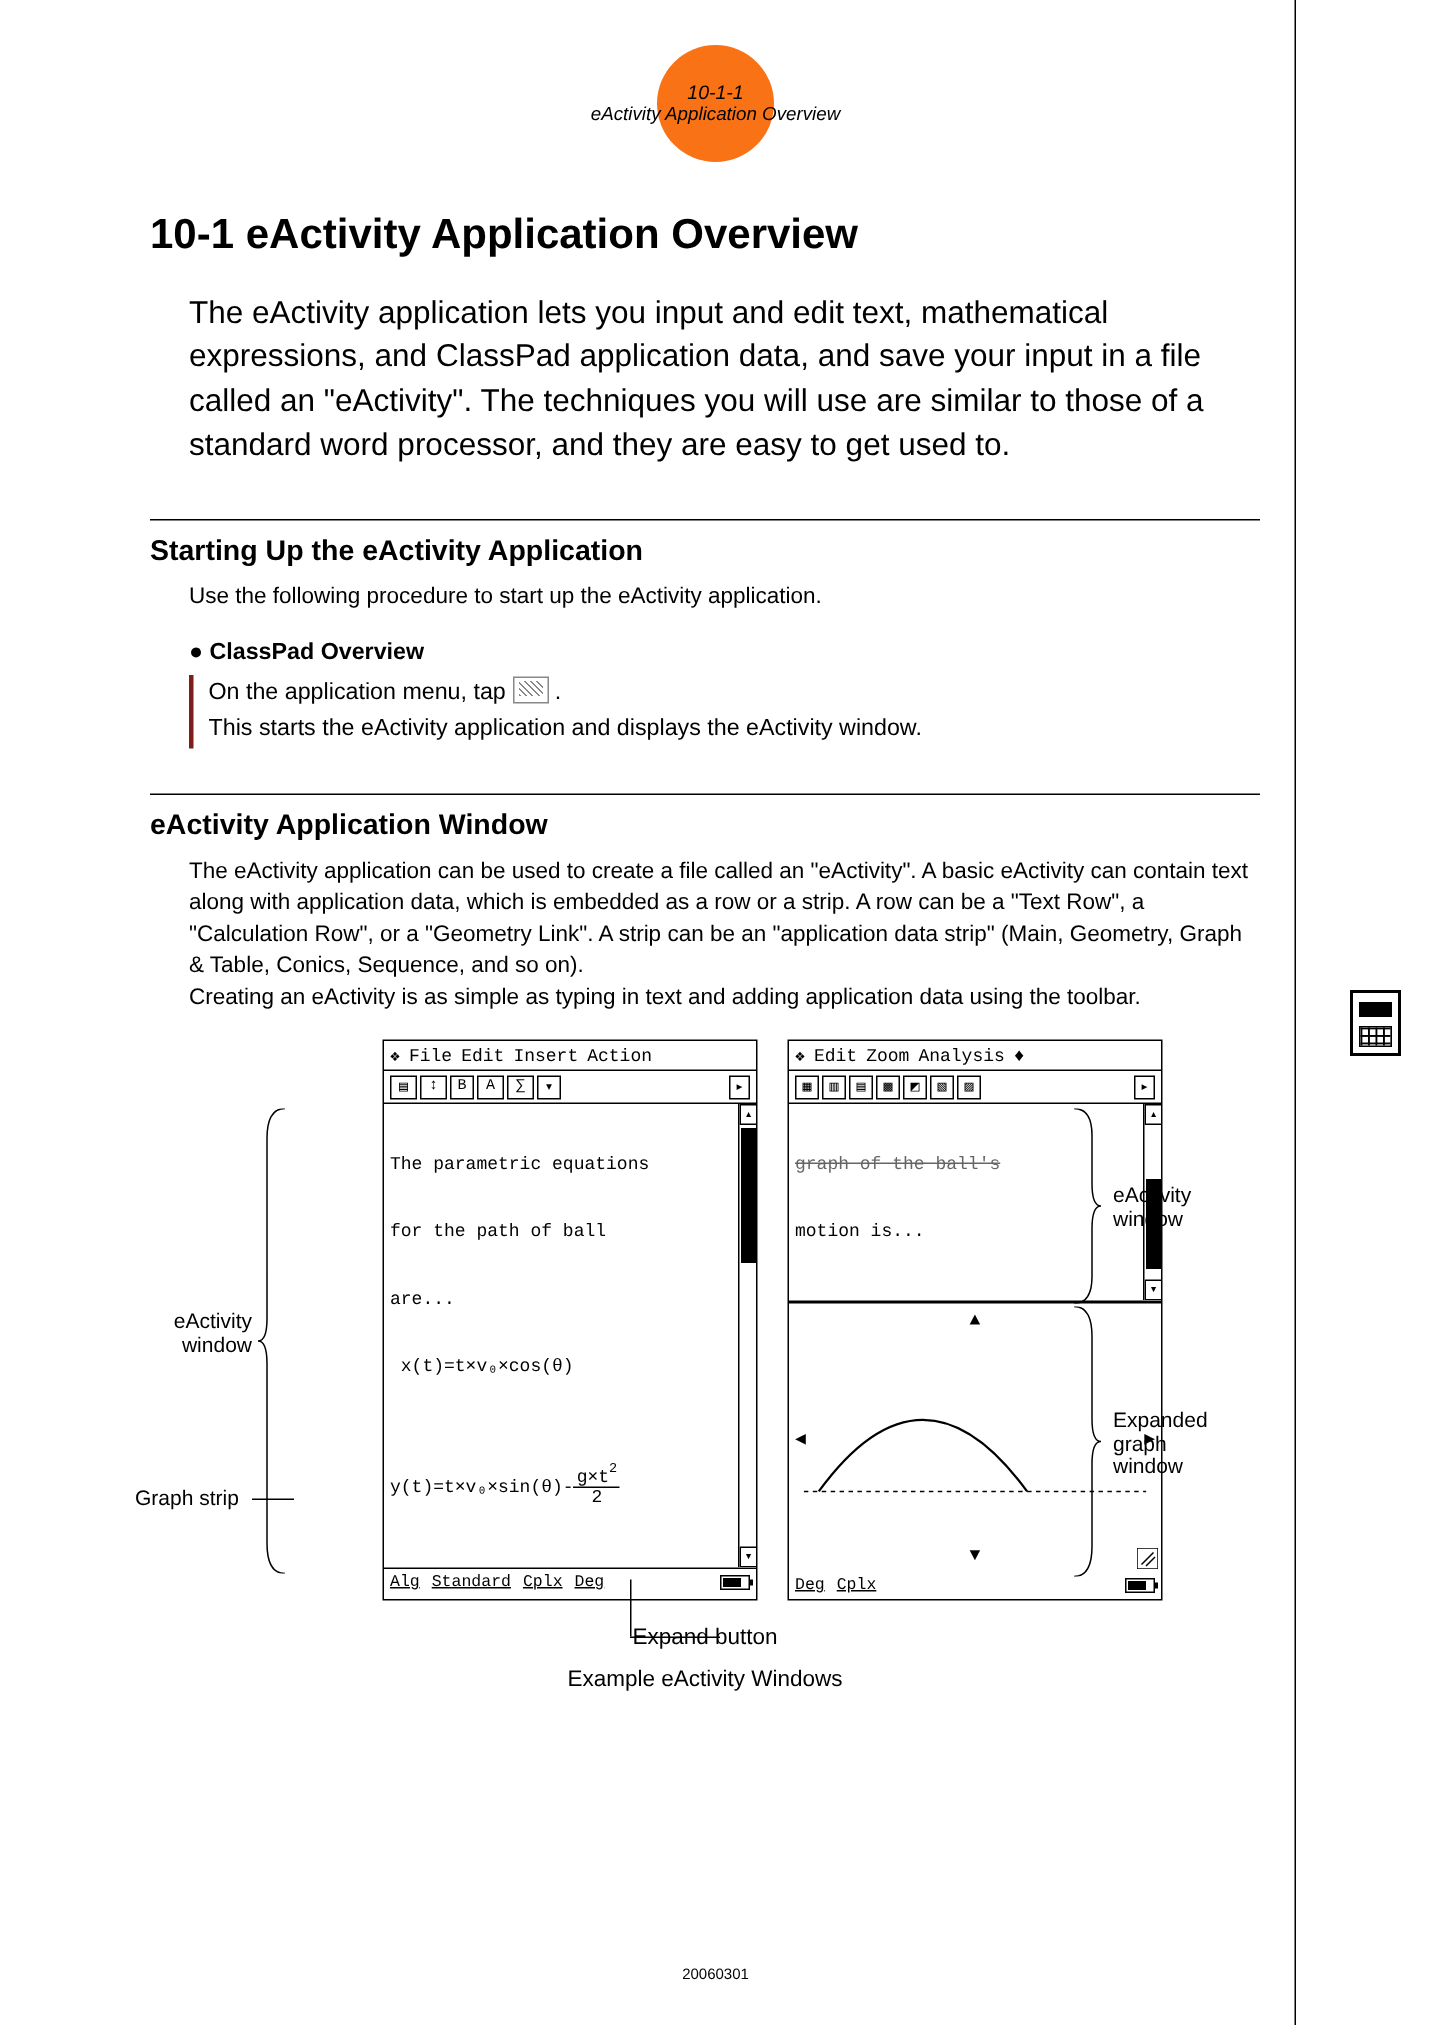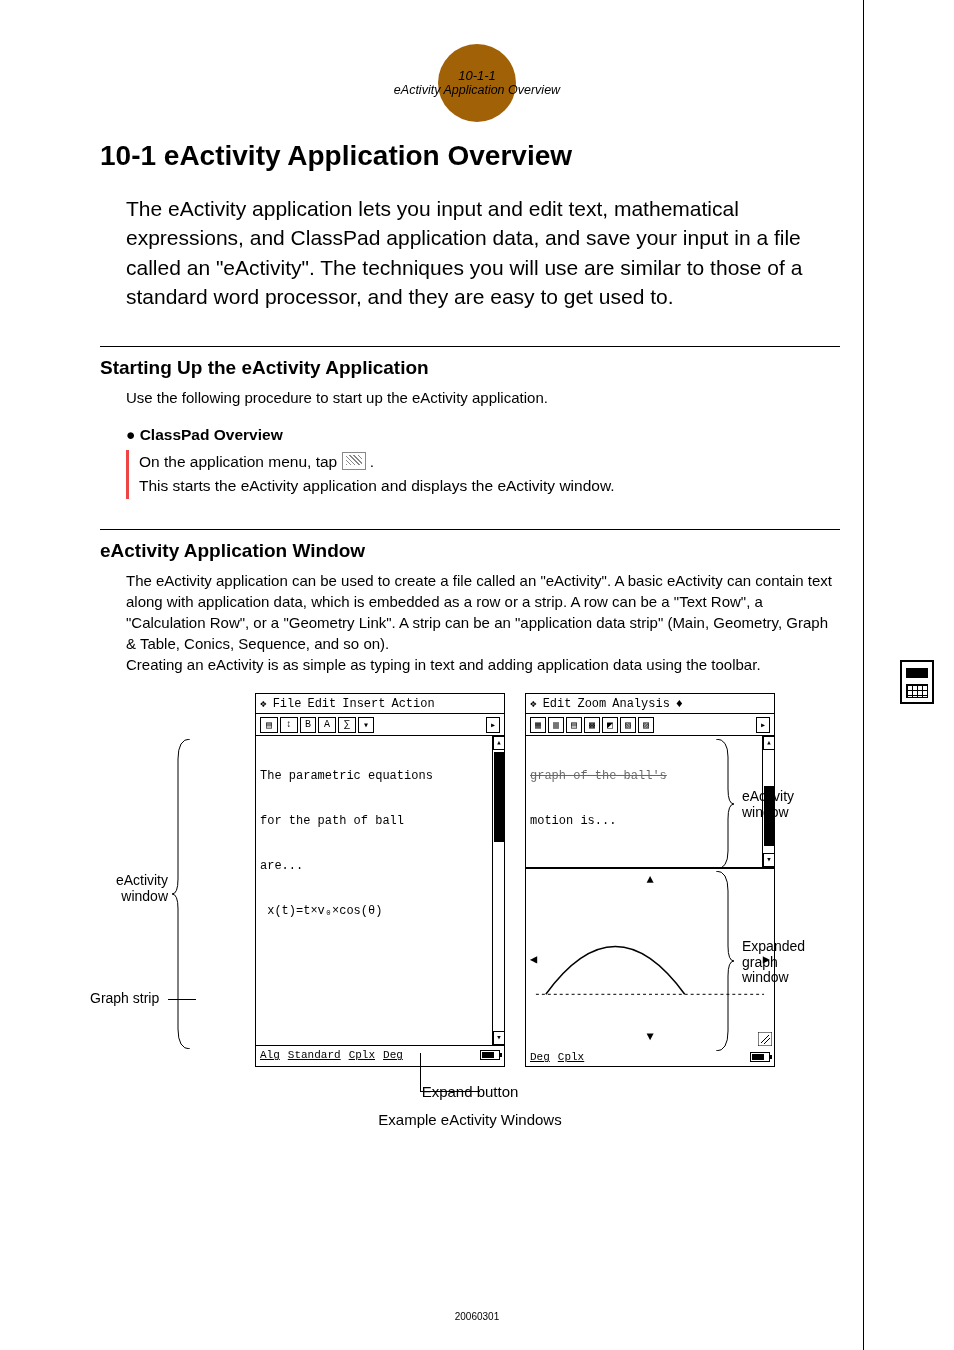--- a/index.html
+++ b/index.html
@@ -13,46 +13,46 @@
   .right-rule {
     position: absolute;
     top: 0;
     right: 90px;
     width: 0;
     height: 100%;
     border-right: 1px solid #000;
   }
   .header-badge {
     position: absolute;
-    top: 44px;
+    top: 30px;
     left: 50%;
     transform: translateX(-50%);
     width: 78px;
     height: 78px;
     border-radius: 50%;
-    background: #a16207;
+    background: #f97316;
     display: flex;
     flex-direction: column;
     align-items: center;
     justify-content: center;
     font-style: italic;
     font-size: 13px;
     line-height: 1.2;
     text-align: center;
     z-index: 2;
   }
   .header-badge .sub { font-size: 12.5px; white-space: nowrap; position: relative; z-index: 3; }
   .content { position: relative; padding-top: 100px; width: 740px; }
   h1 { font-size: 28px; font-weight: bold; margin-bottom: 22px; }
   .intro { font-size: 21px; line-height: 1.4; margin-left: 26px; margin-bottom: 34px; }
   .section-rule { border: none; border-top: 1.5px solid #000; margin: 0 0 10px 0; width: 740px; }
   h2 { font-size: 19px; font-weight: bold; margin-bottom: 8px; }
   .section-text { font-size: 15px; margin-left: 26px; margin-bottom: 18px; line-height: 1.4; }
   .op-heading { font-size: 15.5px; font-weight: bold; margin-left: 26px; margin-bottom: 6px; }
-  .op-block { border-left: 3px solid #ef4444; margin-left: 26px; padding-left: 10px; font-size: 15.5px; line-height: 1.6; margin-bottom: 30px; }
+  .op-block { border-left: 3px solid #7f1d1d; margin-left: 26px; padding-left: 10px; font-size: 15.5px; line-height: 1.6; margin-bottom: 30px; }
   .tap-icon {
     display: inline-block; width: 24px; height: 18px; vertical-align: -3px;
     background: #fff; border: 1px solid #888; position: relative;
   }
   .tap-icon::before { content:""; position:absolute; left:3px; top:2px; width:16px; height:10px; background:repeating-linear-gradient(45deg,#888 0 1px,transparent 1px 3px); }
   .figure-area { position: relative; width: 740px; height: 520px; margin-top: 6px; }
   .screenshots { display: flex; justify-content: center; gap: 20px; }
   .calc-window {
     width: 250px; background: #fff; border: 1px solid #000; font-family: "Courier New", monospace;
     font-size: 12px; display: flex; flex-direction: column;
@@ -172,20 +172,23 @@
             <span class="tb-btn sm">▾</span>
             <span class="tb-spacer"></span>
             <span class="tb-arrow">▸</span>
           </div>
           <div class="calc-body">
             <div class="txt">
               <div>The parametric equations</div>
               <div>for the path of ball</div>
               <div>are...</div>
               <div> x(t)=t×v₀×cos(θ)</div>
+              <div>
+                <span> y(t)=t×v₀×sin(θ)-</span><span class="frac"><span class="n"><span>g×t</span><sup>2</sup></span><span class="d">2</span></span>
+              </div>
               
               
               
               
               
               
               
               
               
             </div>

